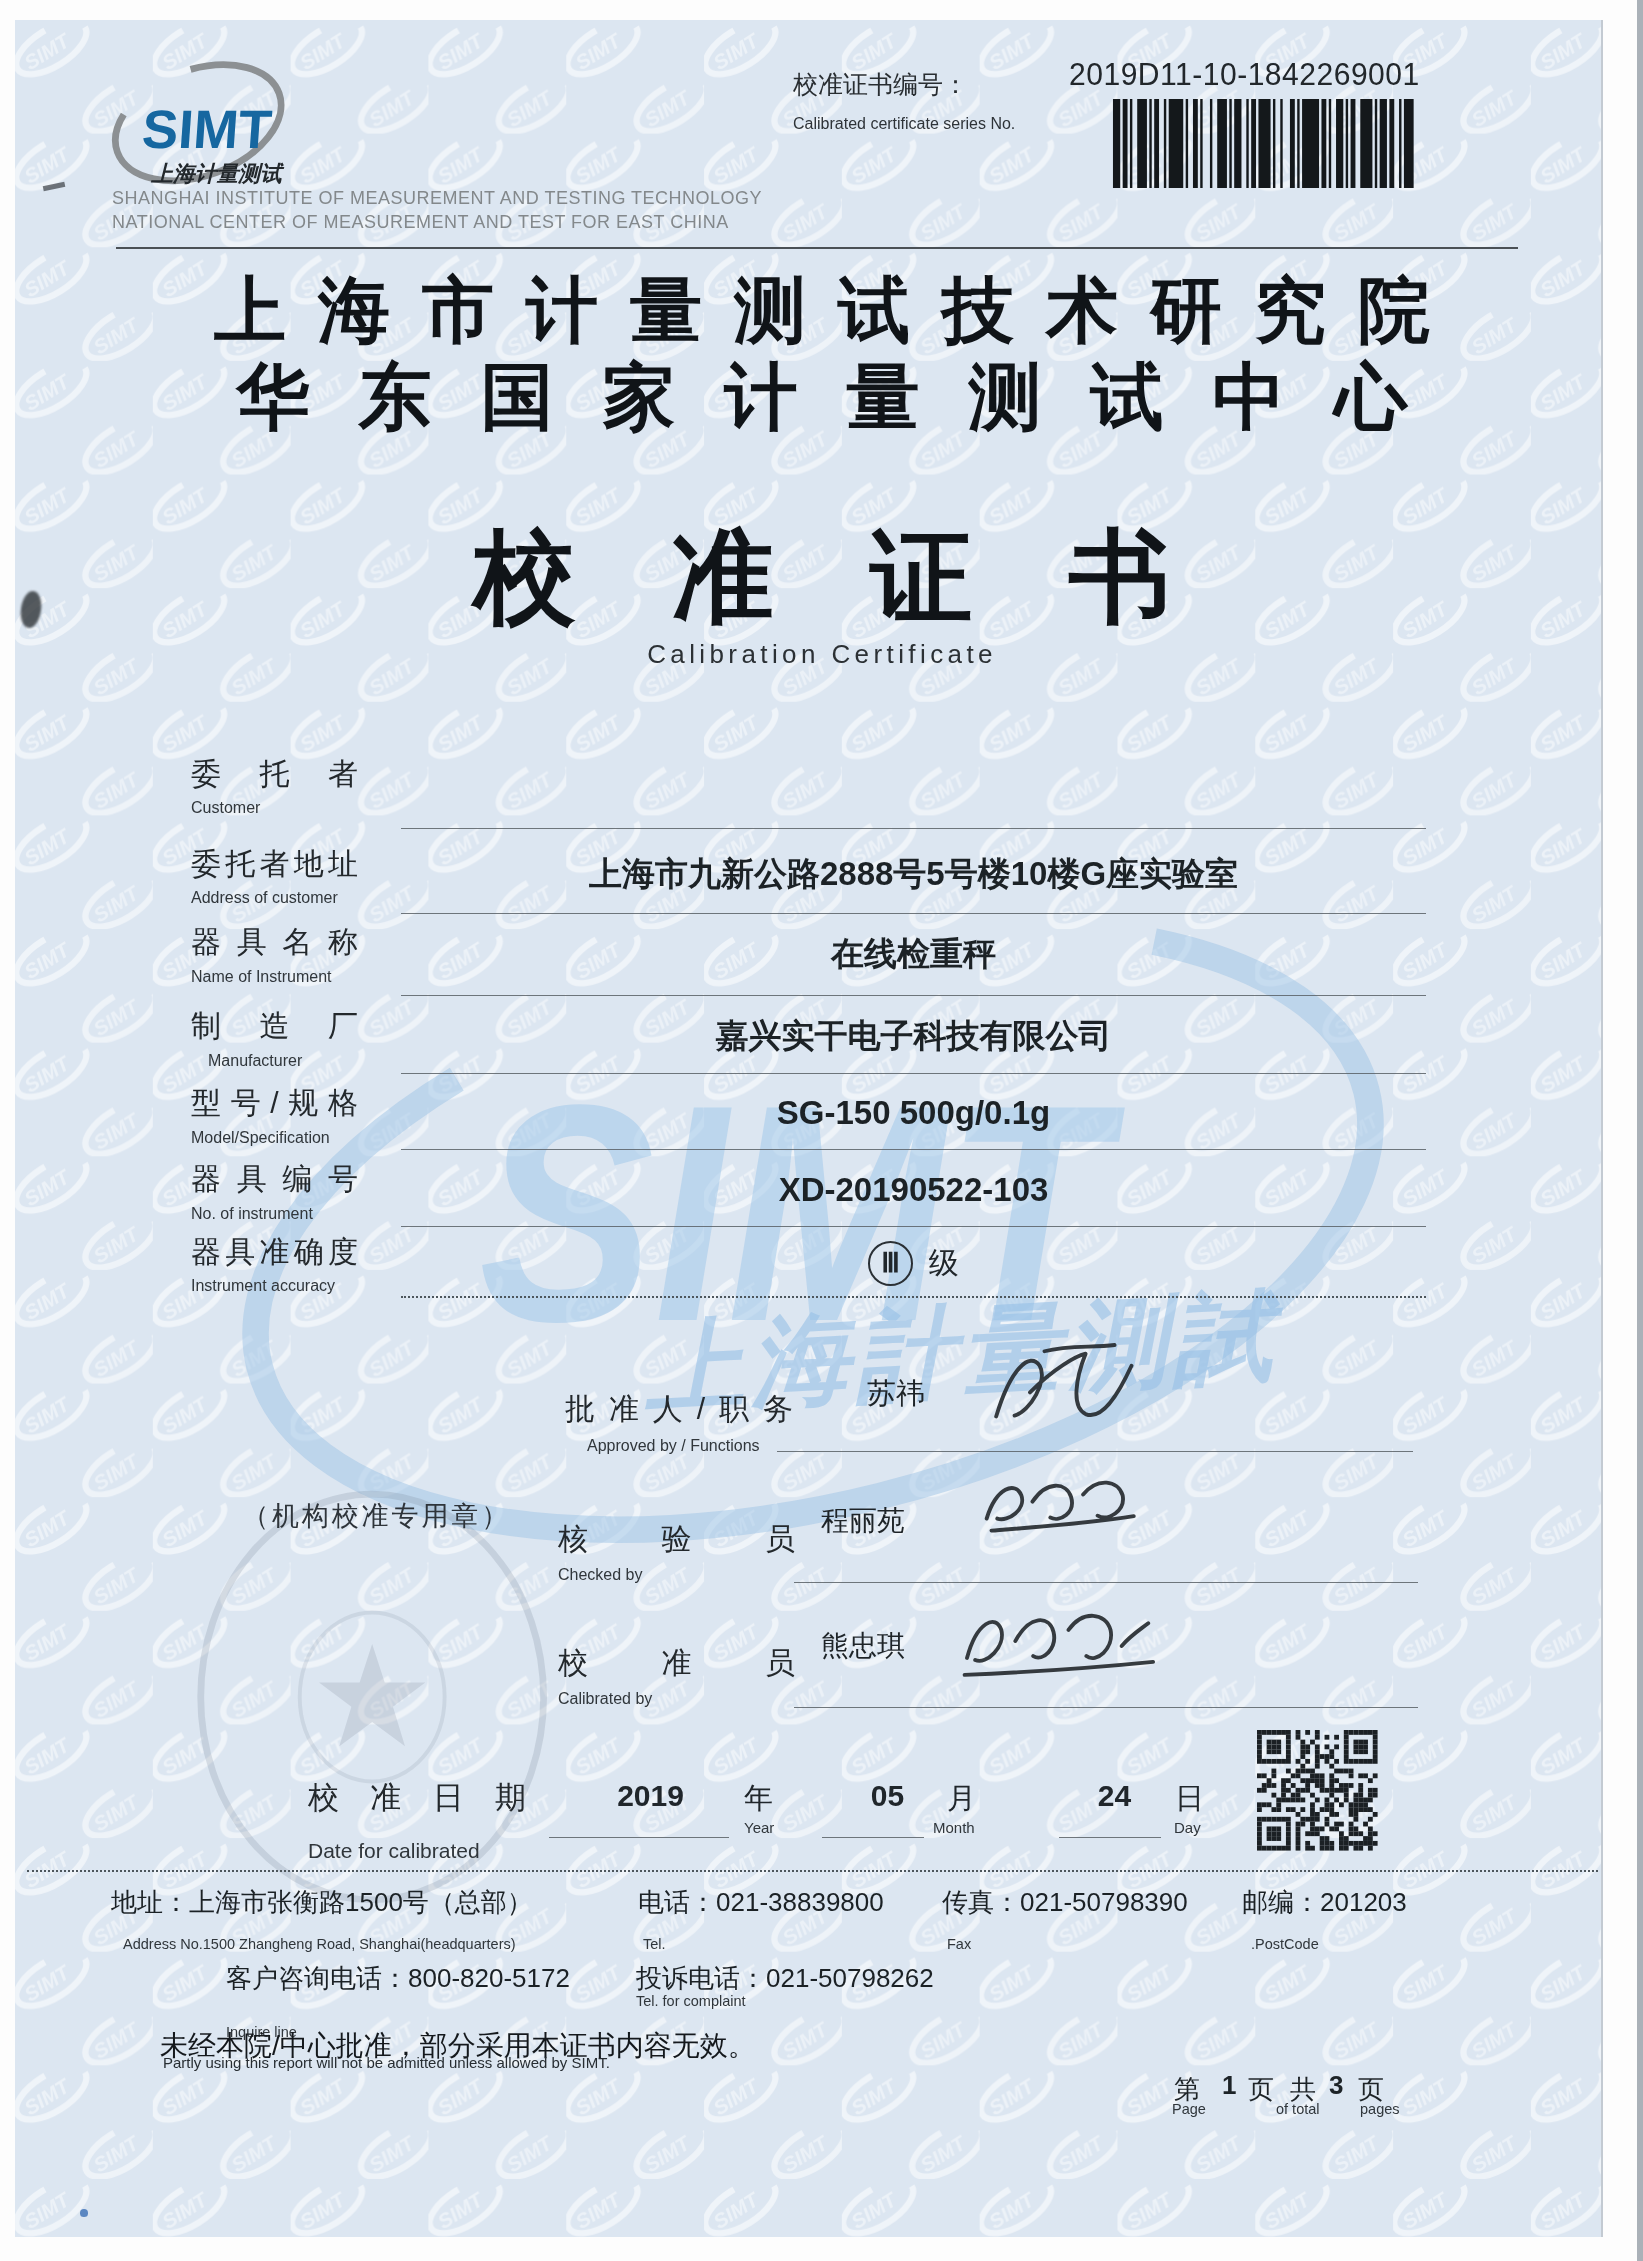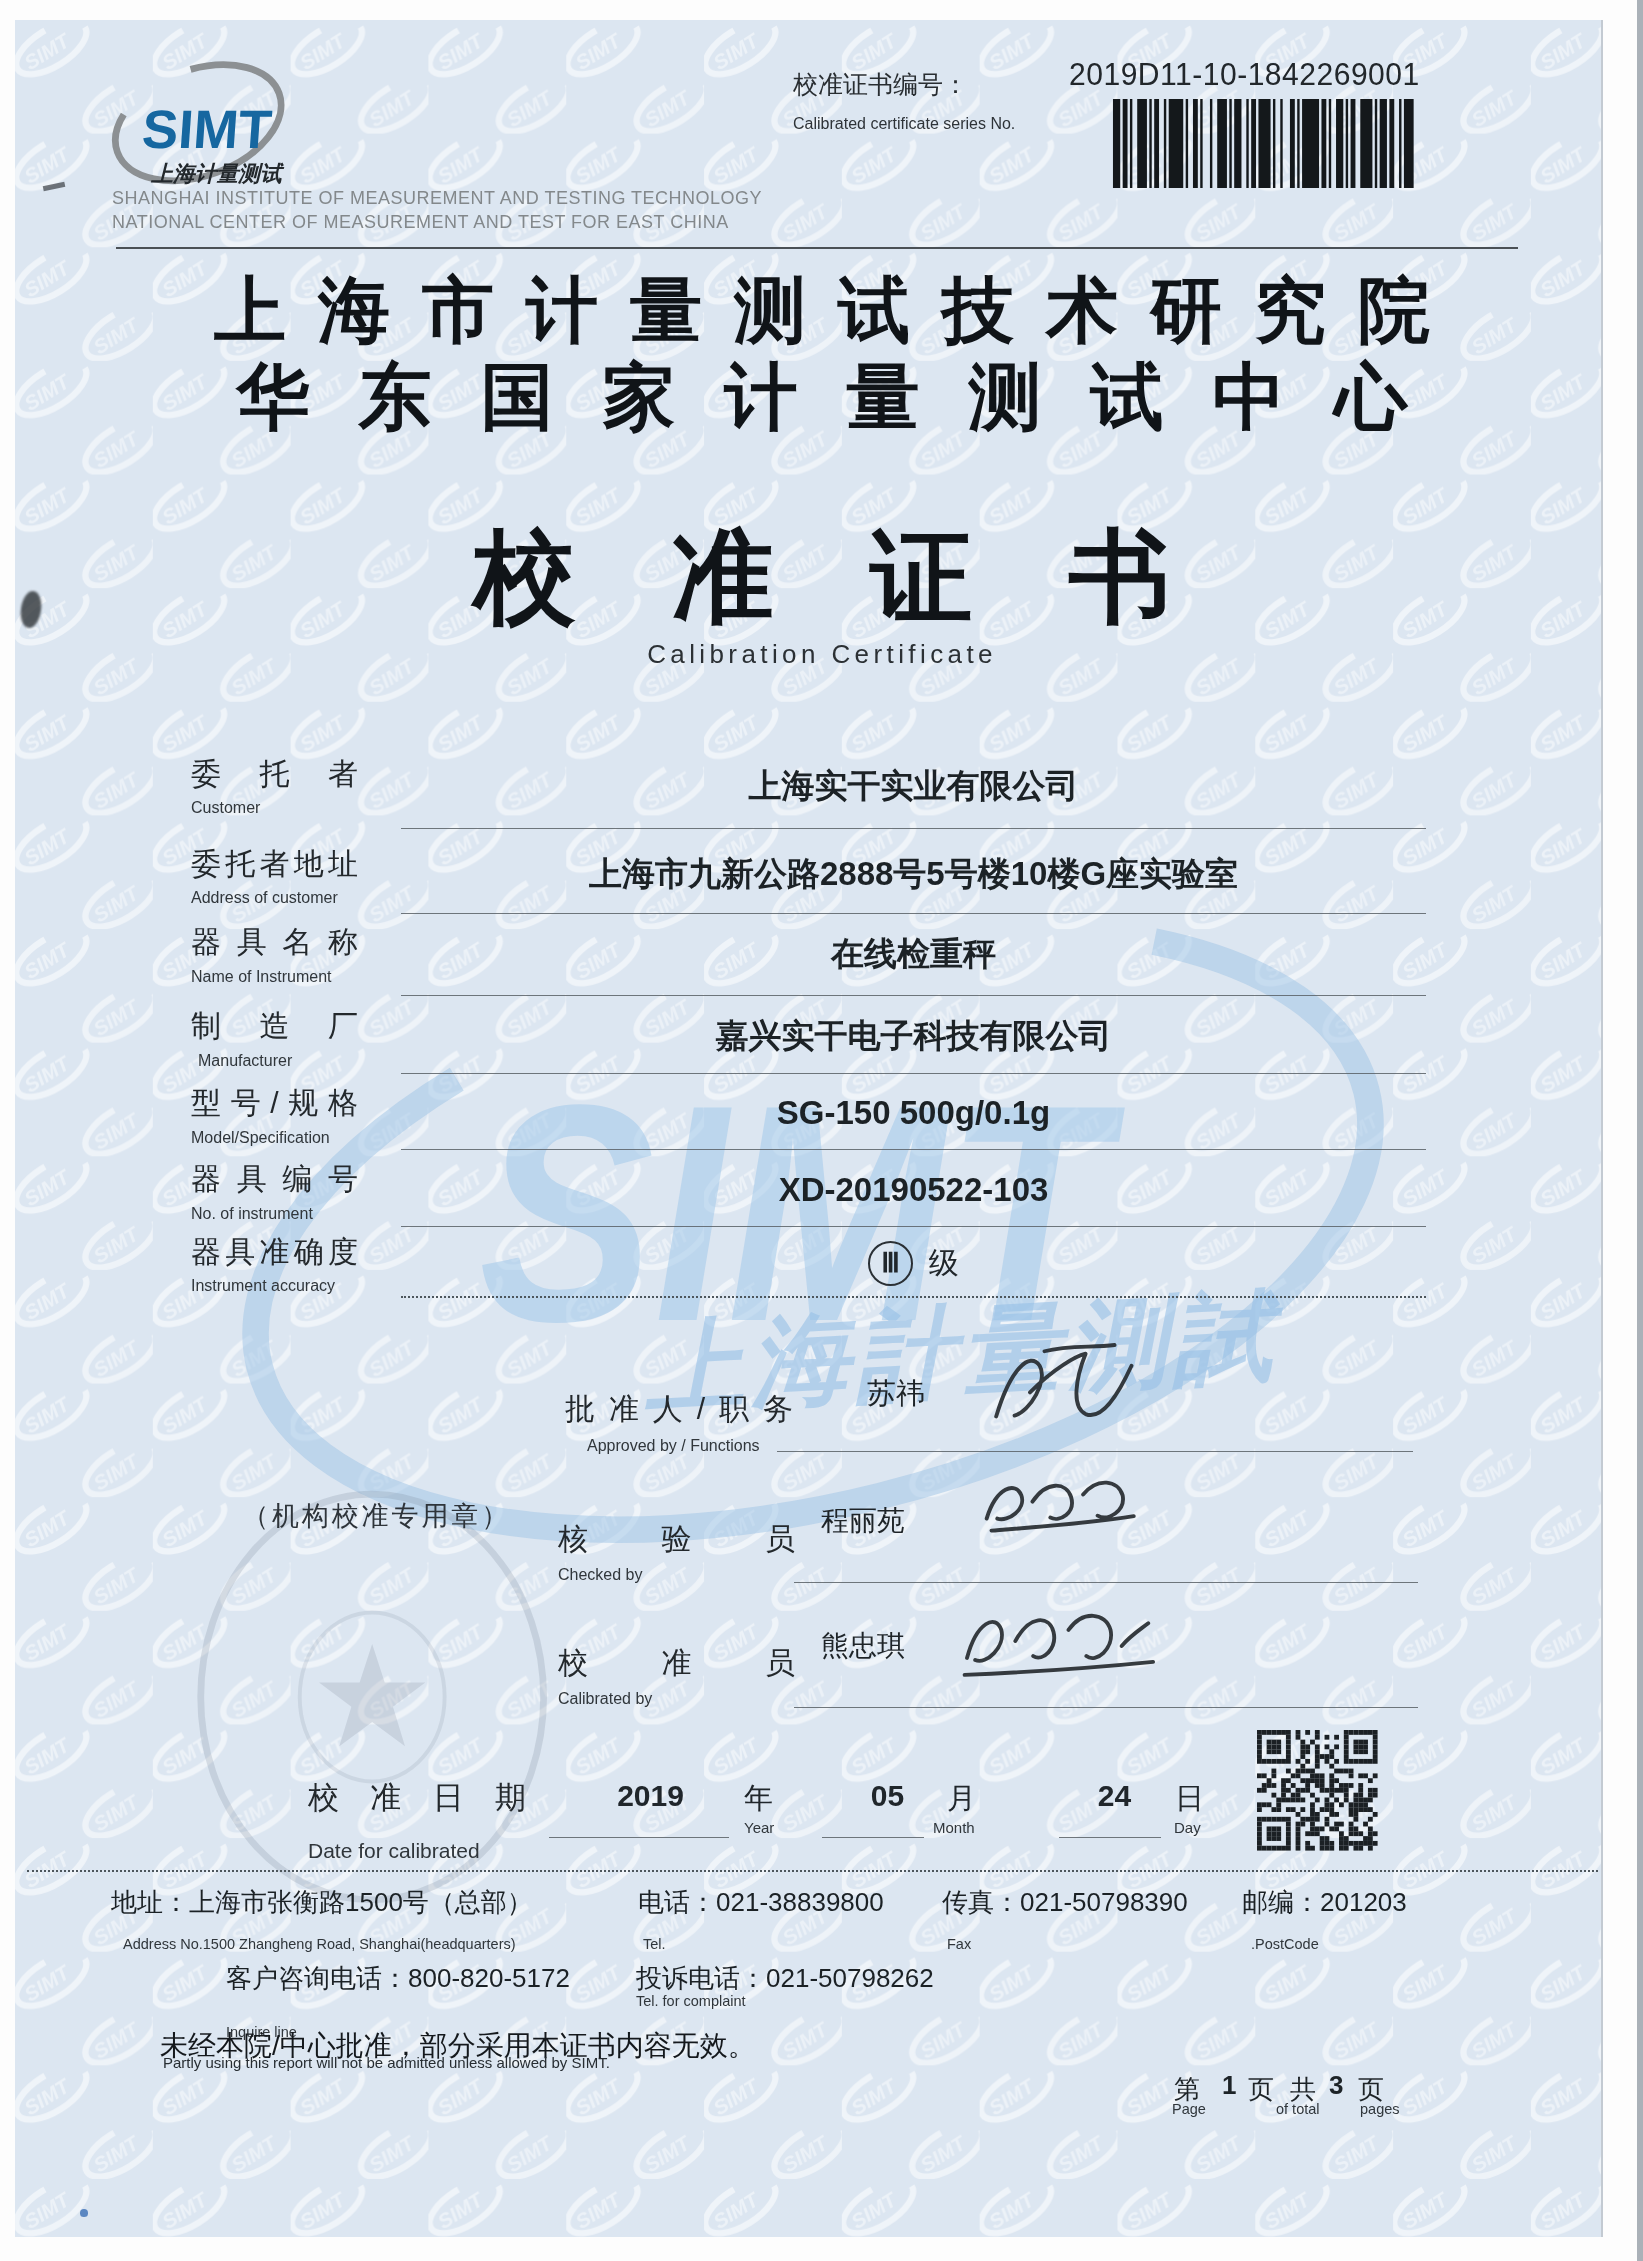--- a/index.html
+++ b/index.html
@@ -110,35 +110,34 @@
       <rect x="604.8" y="0" width="20.2" height="185" fill="#14181b"></rect>
     </svg>
 
   <div class="abs title-cn" style="top:263px;font-size:72px;letter-spacing:32px;text-indent:32px;">上海市计量测试技术研究院</div>
   <div class="abs title-cn" style="top:349px;font-size:73px;letter-spacing:49px;text-indent:49px;">华东国家计量测试中心</div>
   <div class="abs" style="left:0;top:639px;width:1644px;text-align:center;font-size:26px;letter-spacing:4.4px;color:#2b3034;">Calibration Certificate</div>
   <div class="abs title-cn" style="top:510px;font-size:102px;letter-spacing:34px;text-indent:34px;">校 准 证 书</div>
 
   <div class="abs cnlabel jlabel" style="left:191px;top:754px;width:167px;">委托者</div>
   <div class="abs enlab" style="left:191px;top:799px;">Customer</div>
-  <div class="abs val" style="left:401px;top:764px;width:1025px;">上海实干实业有限公司</div>
   <div class="abs uline" style="left:401px;top:828px;width:1025px;"></div>
 
   <div class="abs cnlabel jlabel" style="left:191px;top:844px;width:167px;">委托者地址</div>
   <div class="abs enlab" style="left:191px;top:889px;">Address of customer</div>
   <div class="abs val" style="left:401px;top:852px;width:1025px;">上海市九新公路2888号5号楼10楼G座实验室</div>
   <div class="abs uline" style="left:401px;top:913px;width:1025px;"></div>
 
   <div class="abs cnlabel jlabel" style="left:191px;top:922px;width:167px;">器具名称</div>
   <div class="abs enlab" style="left:191px;top:968px;">Name of Instrument</div>
   <div class="abs val" style="left:401px;top:932px;width:1025px;">在线检重秤</div>
   <div class="abs uline" style="left:401px;top:995px;width:1025px;"></div>
 
   <div class="abs cnlabel jlabel" style="left:191px;top:1006px;width:167px;">制造厂</div>
-  <div class="abs enlab" style="left:198px;top:1052px;">Manufacturer</div>
+  <div class="abs enlab" style="left:208px;top:1052px;">Manufacturer</div>
   <div class="abs val" style="left:401px;top:1014px;width:1025px;">嘉兴实干电子科技有限公司</div>
   <div class="abs uline" style="left:401px;top:1073px;width:1025px;"></div>
 
   <div class="abs cnlabel jlabel" style="left:191px;top:1083px;width:167px;">型号/规格</div>
   <div class="abs enlab" style="left:191px;top:1129px;">Model/Specification</div>
   <div class="abs val" style="left:401px;top:1094px;width:1025px;">SG-150 500g/0.1g</div>
   <div class="abs uline" style="left:401px;top:1149px;width:1025px;"></div>
 
   <div class="abs cnlabel jlabel" style="left:191px;top:1159px;width:167px;">器具编号</div>
   <div class="abs enlab" style="left:191px;top:1205px;">No. of instrument</div>

